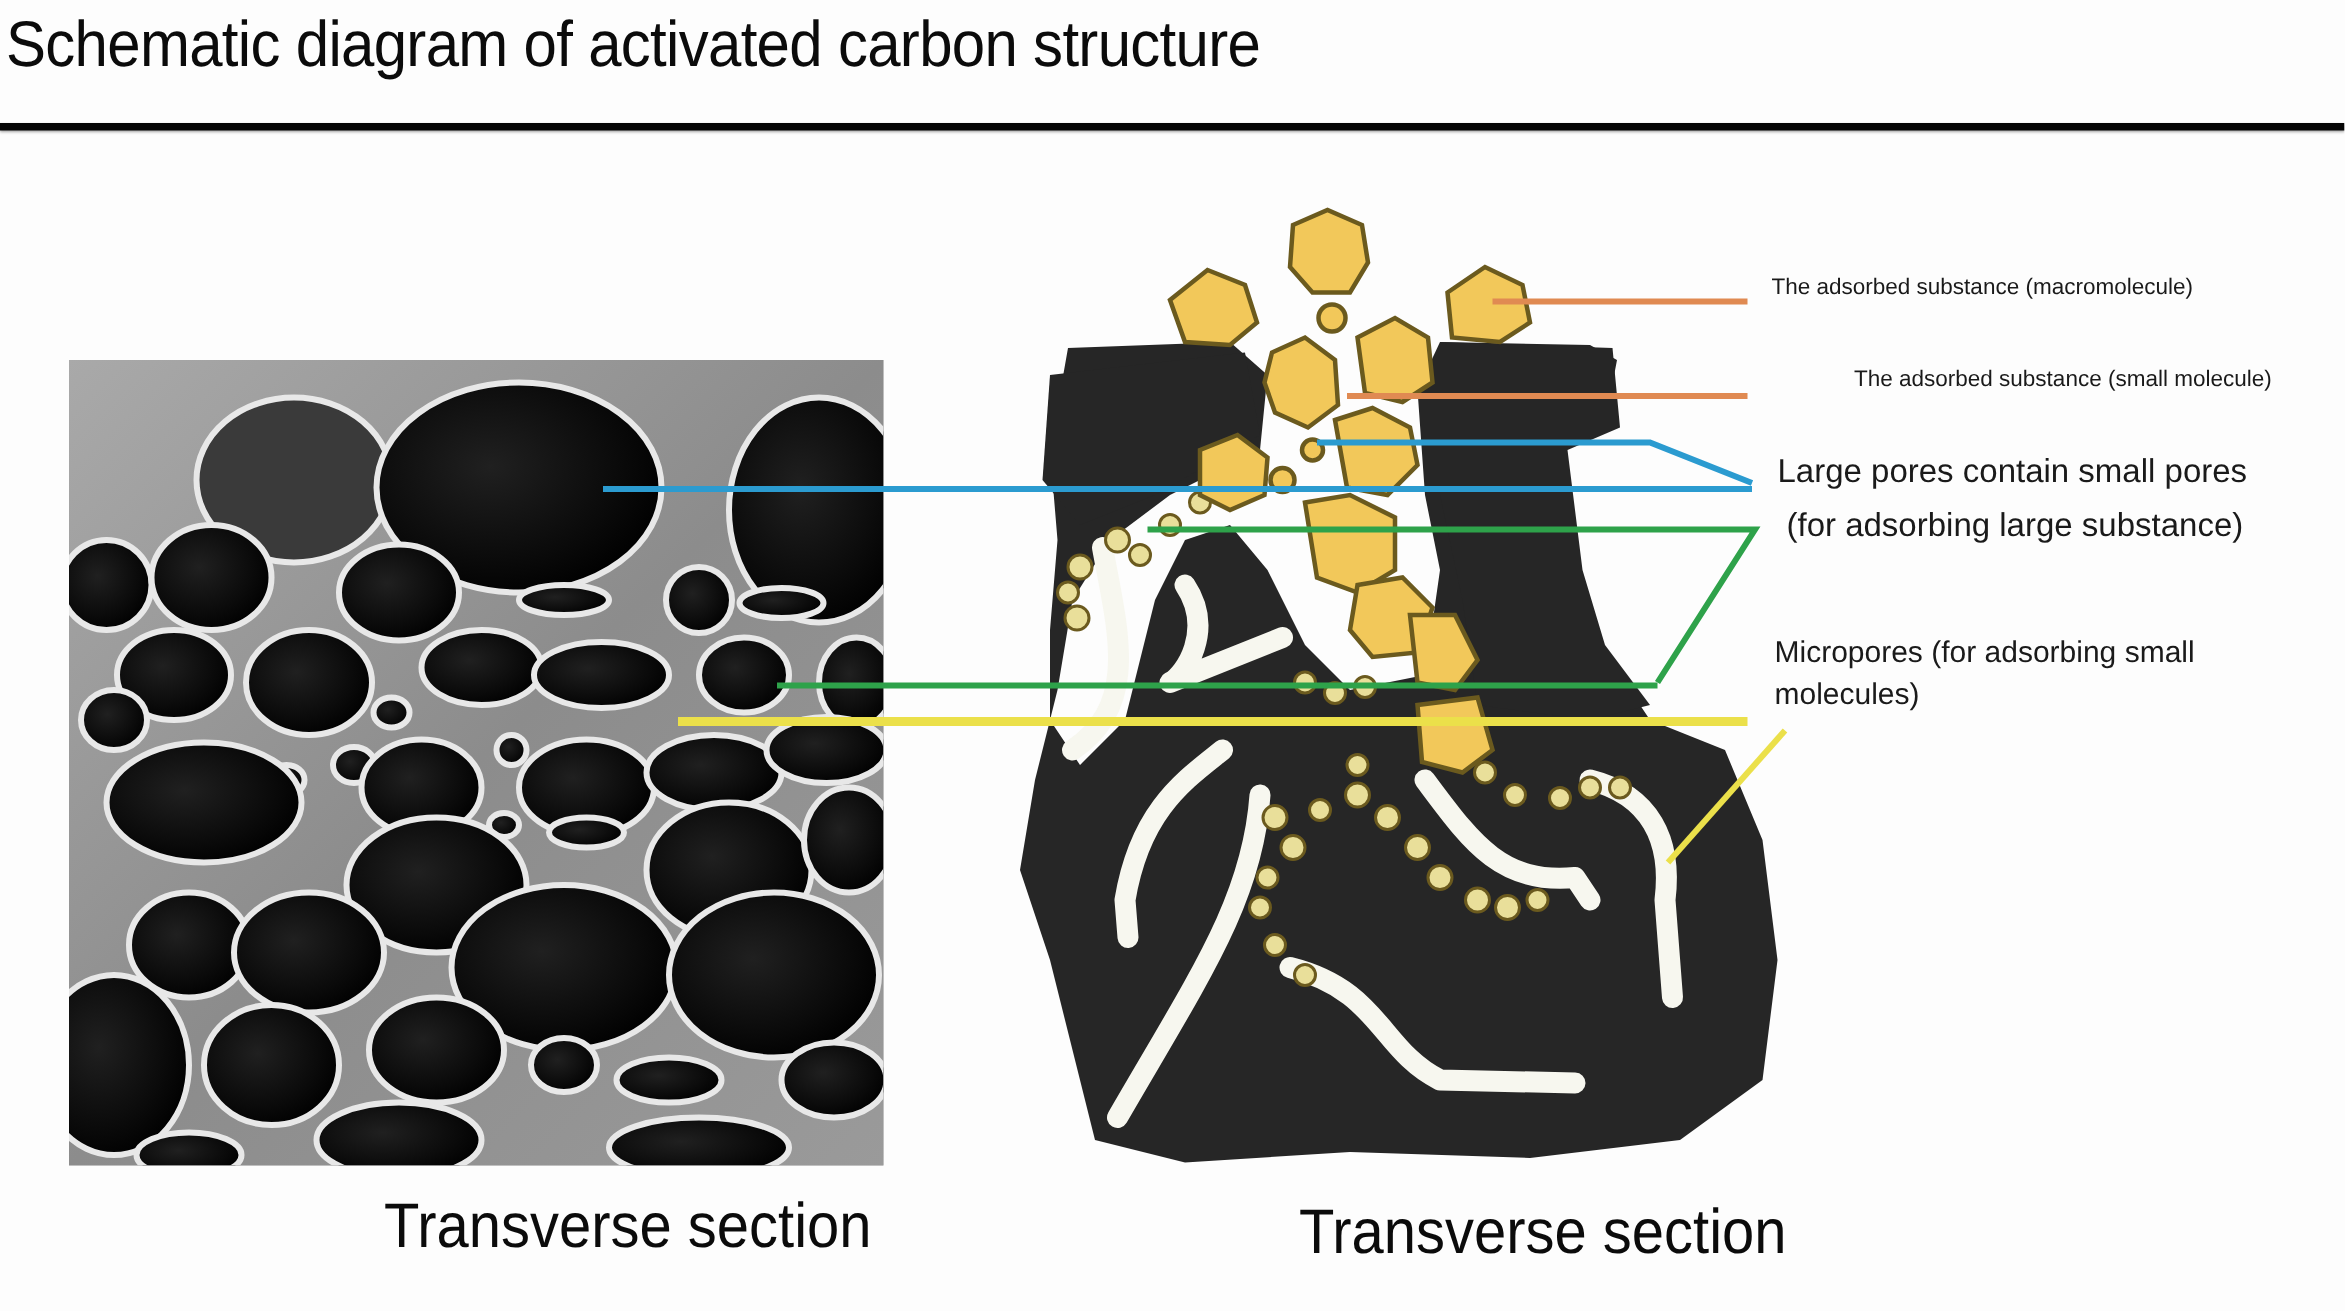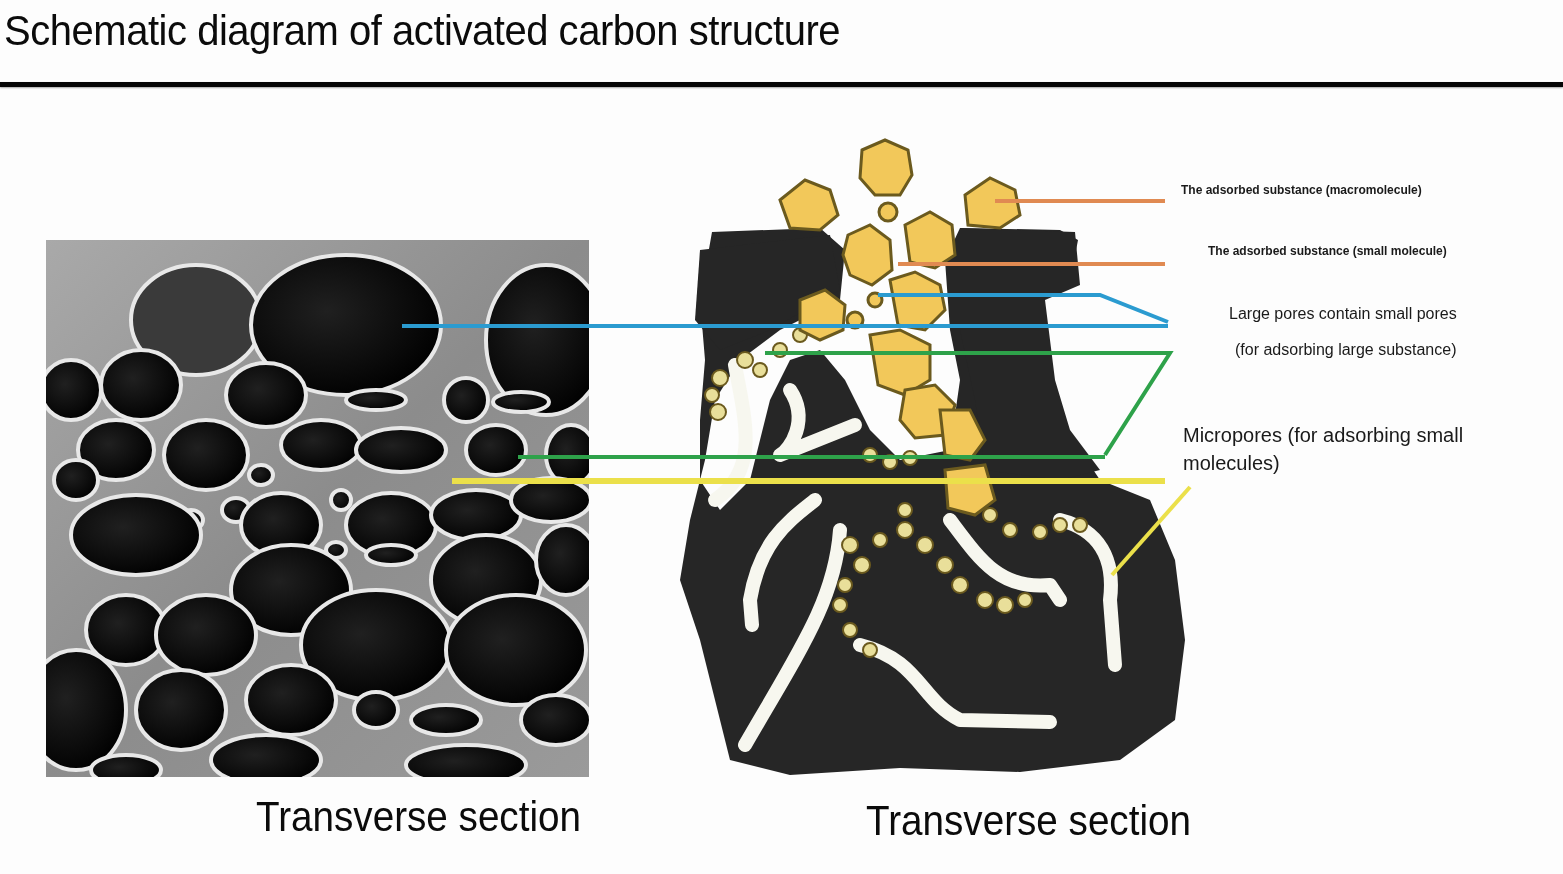--- a/index.html
+++ b/index.html
@@ -21,22 +21,22 @@
   .sem-panel {
     position:absolute; left:46px; top:240px; width:543px; height:537px;
     background:#8f8f8f; overflow:hidden;
   }
   .sem-panel svg { display:block; }
   .diagram { position:absolute; left:0; top:0; width:1563px; height:874px; pointer-events:none; }
   .label {
     position:absolute; color:#1a1a1a; white-space:nowrap;
     font-family:"Liberation Sans", sans-serif;
   }
-  .label.small { font-size:12px;font-weight:bold; }
-  .label.large { font-size:16px; line-height:36px;margin-left:44px; }
+  .label.small { font-size:15px; }
+  .label.large { font-size:22px; line-height:36px; }
   .label.mid { font-size:20px; line-height:28px; white-space:normal; width:330px; }
   .caption {
     position:absolute; font-size:42px; color:#0b0b0b; white-space:nowrap;
     font-family:"Liberation Sans", sans-serif;
     transform:scaleX(0.92); transform-origin:left top;
   }
 </style>
 </head>
 <body>
 
@@ -181,19 +181,19 @@
     <polyline points="878,295 1100,295 1168,322" stroke="#2b9bd0"></polyline>
     <polyline points="402,326 1168,326" stroke="#2b9bd0"></polyline>
     <polyline points="765,353 1170,353 1105,455" stroke="#2ea24a"></polyline>
     <polyline points="518,457 1105,457" stroke="#2ea24a"></polyline>
     <line x1="452" y1="481" x2="1165" y2="481" stroke="#ebe04a" stroke-width="6"></line>
     <line x1="1190" y1="487" x2="1112" y2="575" stroke="#ebe04a"></line>
   </g>
 </svg>
 
 <div class="label small" style="left:1181px; top:183px;">The adsorbed substance (macromolecule)</div>
-<div class="label small" style="left:1208px; top:244px;">The adsorbed substance (small molecule)</div>
+<div class="label small" style="left:1236px; top:244px;">The adsorbed substance (small molecule)</div>
 <div class="label large" style="left:1185px; top:296px;">Large pores contain small pores</div>
 <div class="label large" style="left:1191px; top:332px;">(for adsorbing large substance)</div>
 <div class="label mid" style="left:1183px; top:421px;">Micropores (for adsorbing small molecules)</div>
 
 <div class="caption" style="left:256px; top:793px;">Transverse section</div>
 <div class="caption" style="left:866px; top:797px;">Transverse section</div>
 
 </body></html>

